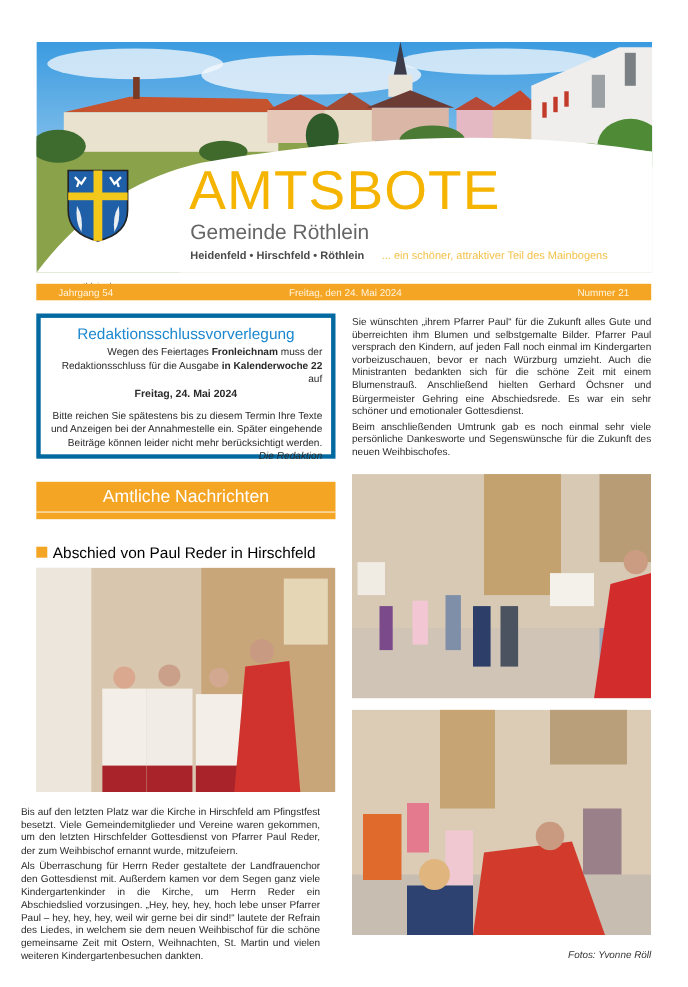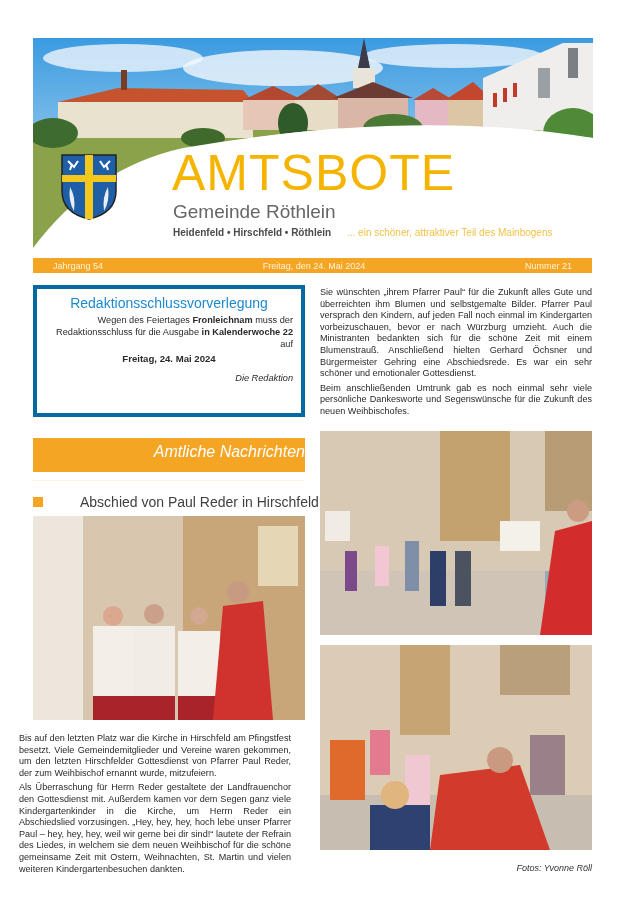--- a/index.html
+++ b/index.html
@@ -24,23 +24,23 @@
   
   .notice { position: absolute; left: 33px; top: 285px; width: 272px; height: 132px; border: 4px solid #0369a1; padding: 6px 8px 4px 8px; font-size: 9.2px; line-height: 12px; }
   .notice h2 { font-size: 14px; font-weight: normal; color: #1e88cf; text-align: center; margin-bottom: 3px; line-height: 16px; }
   .notice .date-line { text-align: center; font-weight: bold; font-size: 9.6px; margin: 3px 0 1px; }
   .notice p { margin: 0; text-align: right; }
   .notice .gap { height: 6px; }
   .notice .sign { font-style: italic; }
 
   
   .section-head { position: absolute; left: 33px; top: 438px; width: 272px; height: 34px; background: #f5a524; }
-  .section-head span { display: block; height: 43px; line-height: 28px; text-align: right; color: #ffffff; font-size: 16px; border-bottom: 1px solid #fff3dd; font-style: italic; }
-
-  .article-title { position: absolute; left: 33px; top: 494px; font-size: 14px; color: #404040; display: flex; align-items: center; gap: 32px; }
+  .section-head span { display: block; height: 28px; line-height: 28px; text-align: center; color: #ffffff; font-size: 16px; border-bottom: 1px solid #fff3dd; }
+
+  .article-title { position: absolute; left: 33px; top: 494px; font-size: 14px; color: #000000; display: flex; align-items: center; }
   .article-title .sq { width: 10px; height: 10px; background: #f5a524; margin-right: 5px; }
 
   
   .photo { position: absolute; overflow: hidden; }
   .photo svg { display: block; width: 100%; height: 100%; }
   .photo-1 { left: 33px; top: 516px; width: 272px; height: 204px; }
   .photo-2 { left: 320px; top: 431px; width: 272px; height: 204px; }
   .photo-3 { left: 320px; top: 645px; width: 272px; height: 205px; }
 
   
@@ -127,20 +127,21 @@
   <span>Jahrgang 54</span>
   <span>Freitag, den 24. Mai 2024</span>
   <span>Nummer 21</span>
 </div>
 
 <div class="notice">
   <h2>Redaktionsschlussvorverlegung</h2>
   <p><span>Wegen des Feiertages </span><b>Fronleichnam</b><span> muss der Redaktionsschluss für die Ausgabe </span><b>in Kalenderwoche 22</b><span> auf</span></p>
   <div class="date-line">Freitag, 24. Mai 2024</div>
   <div class="gap"></div>
+  <p>Bitte reichen Sie spätestens bis zu diesem Termin Ihre Texte und Anzeigen bei der Annahmestelle ein. Später eingehende Beiträge können leider nicht mehr berücksichtigt werden.</p>
   <p class="sign">Die Redaktion</p>
 </div>
 
 <div class="section-head">
   <span>Amtliche Nachrichten</span>
 </div>
 
 <div class="article-title">
   <span class="sq"></span>
   <span>Abschied von Paul Reder in Hirschfeld</span>

